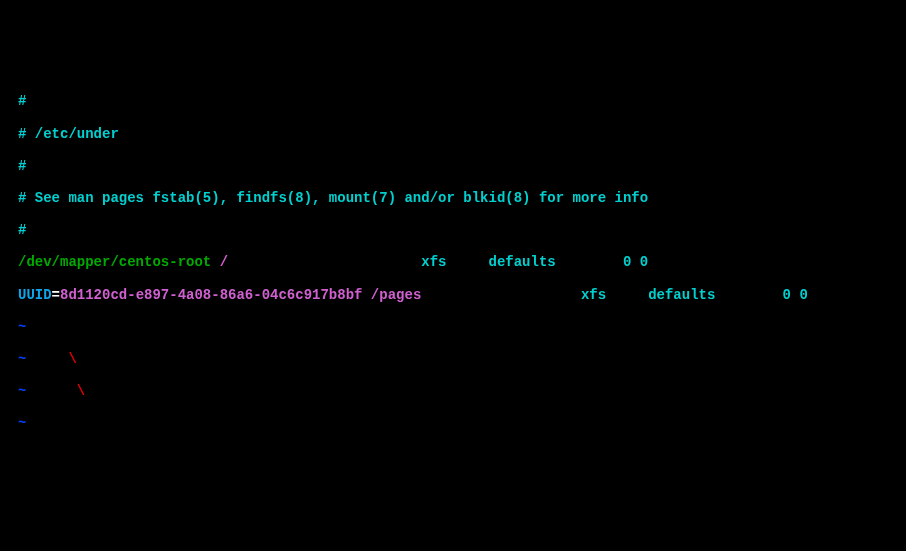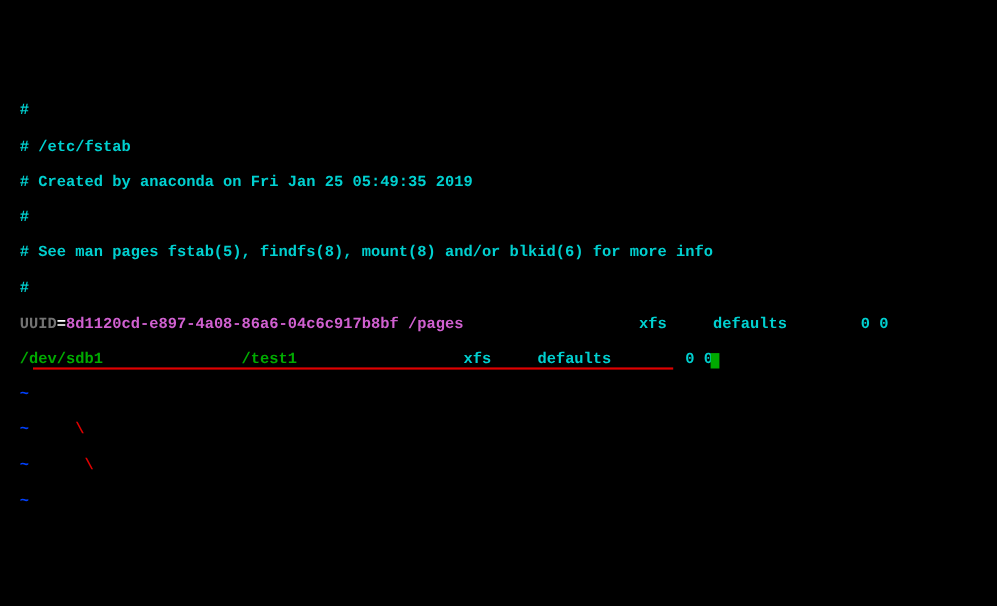--- a/index.html
+++ b/index.html
@@ -9,21 +9,21 @@
       font-size: 14px;
       font-weight: bold;
       line-height: 1.15;
       padding: 8px;
       width: 906px;
       height: 551px;
       overflow: hidden;
       white-space: pre;
     }
     .cyan { color: #00d0d0; }
-    .yellow { color: #737373; }
+    .yellow { color: #0ea5e9; }
     .magenta { color: #d060d0; }
     .red { color: #e00000; }
     .green { color: #00aa00; }
     .white { color: #ffffff; }
     .tilde { color: #0040ff; font-weight: bold; }
     .line { display: block; }
     .underline-row {
       position: relative;
     }
     .underline-row::after {
@@ -47,27 +47,26 @@
       padding: 5px 10px;
     }
   </style>
 </head>
 <body>
 
 
 
 <div class="terminal-area">
 <span class="line cyan">#</span>
-<span class="line cyan"># /etc/fstab</span>
-<span class="line cyan"># Created by anaconda on Fri Jan 25 05:49:35 2019</span>
+<span class="line cyan"># /etc/under</span>
 <span class="line cyan">#</span>
-<span class="line cyan"># See man pages fstab(5), findfs(8), mount(8) and/or blkid(6) for more info</span>
+<span class="line cyan"># See man pages fstab(5), findfs(8), mount(7) and/or blkid(8) for more info</span>
 <span class="line cyan">#</span>
+<span class="line"><span class="green">/dev/mapper/centos-root</span><span class="magenta"> /</span><span>                       </span><span class="cyan">xfs</span><span>     </span><span class="cyan">defaults</span><span>        </span><span class="cyan">0 0</span></span>
 <span class="line"><span class="yellow">UUID</span><span class="white">=</span><span class="magenta">8d1120cd-e897-4a08-86a6-04c6c917b8bf</span><span class="magenta"> /pages</span><span>                   </span><span class="cyan">xfs</span><span>     </span><span class="cyan">defaults</span><span>        </span><span class="cyan">0 0</span></span>
-<span class="line underline-row"><span class="green">/dev/sdb1</span><span>               </span><span class="green">/test1</span><span>                  </span><span class="cyan">xfs</span><span>     </span><span class="cyan">defaults</span><span>        </span><span class="cyan">0 0</span><span class="cursor"></span></span>
 <span class="line tilde">~</span>
 <span class="line"><span class="tilde">~</span><span class="red">     \</span></span>
 <span class="line"><span class="tilde">~</span><span class="red">      \</span></span>
 <span class="line tilde">~</span>
 
 
 
 
 
 

